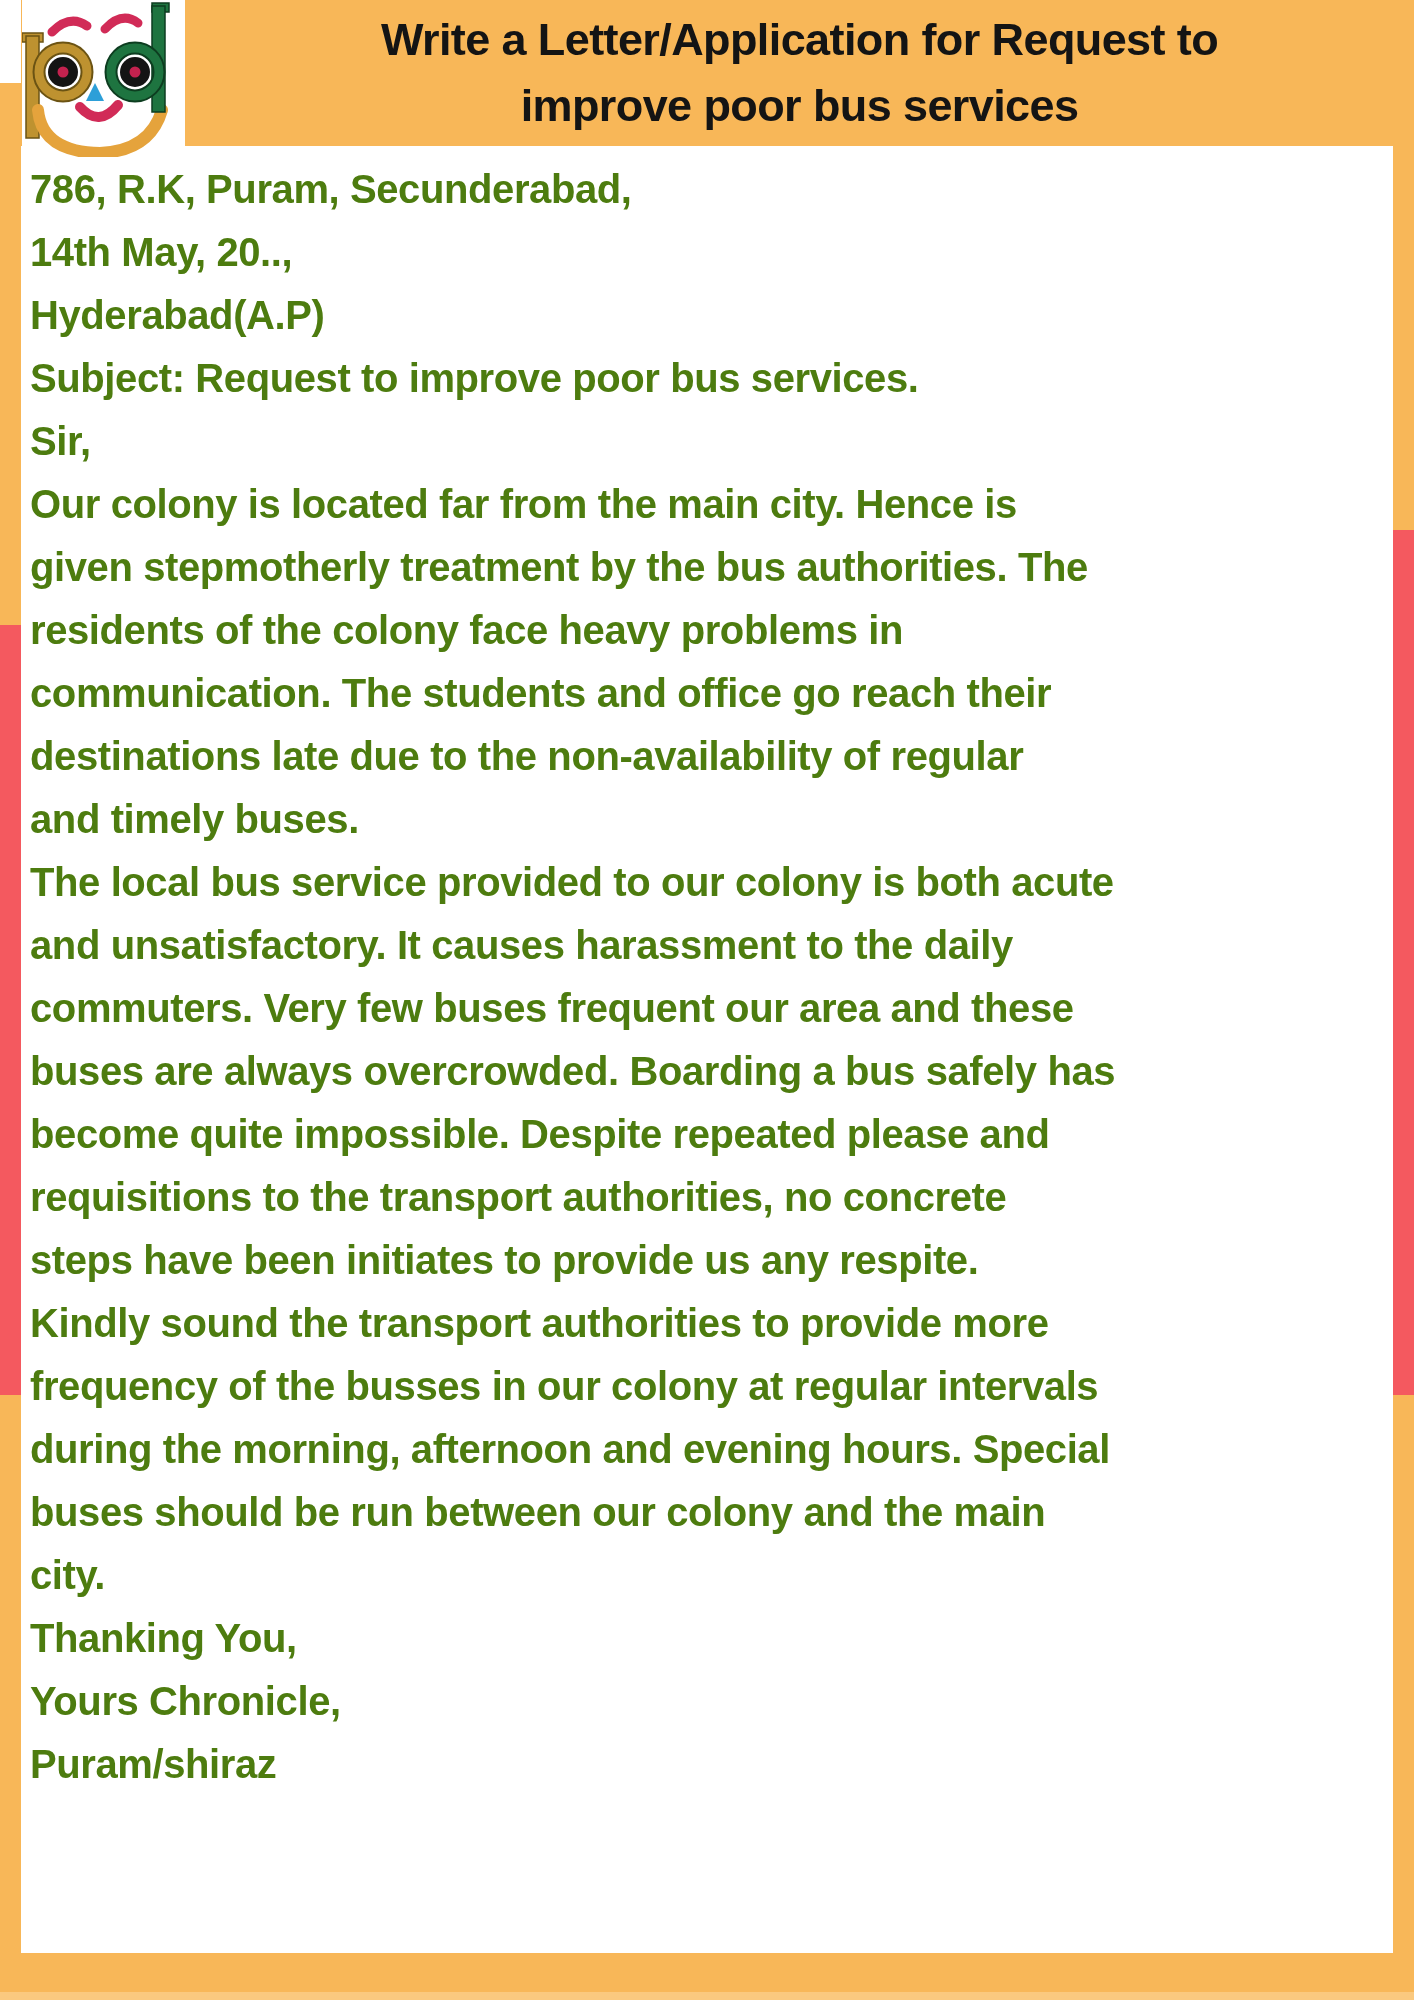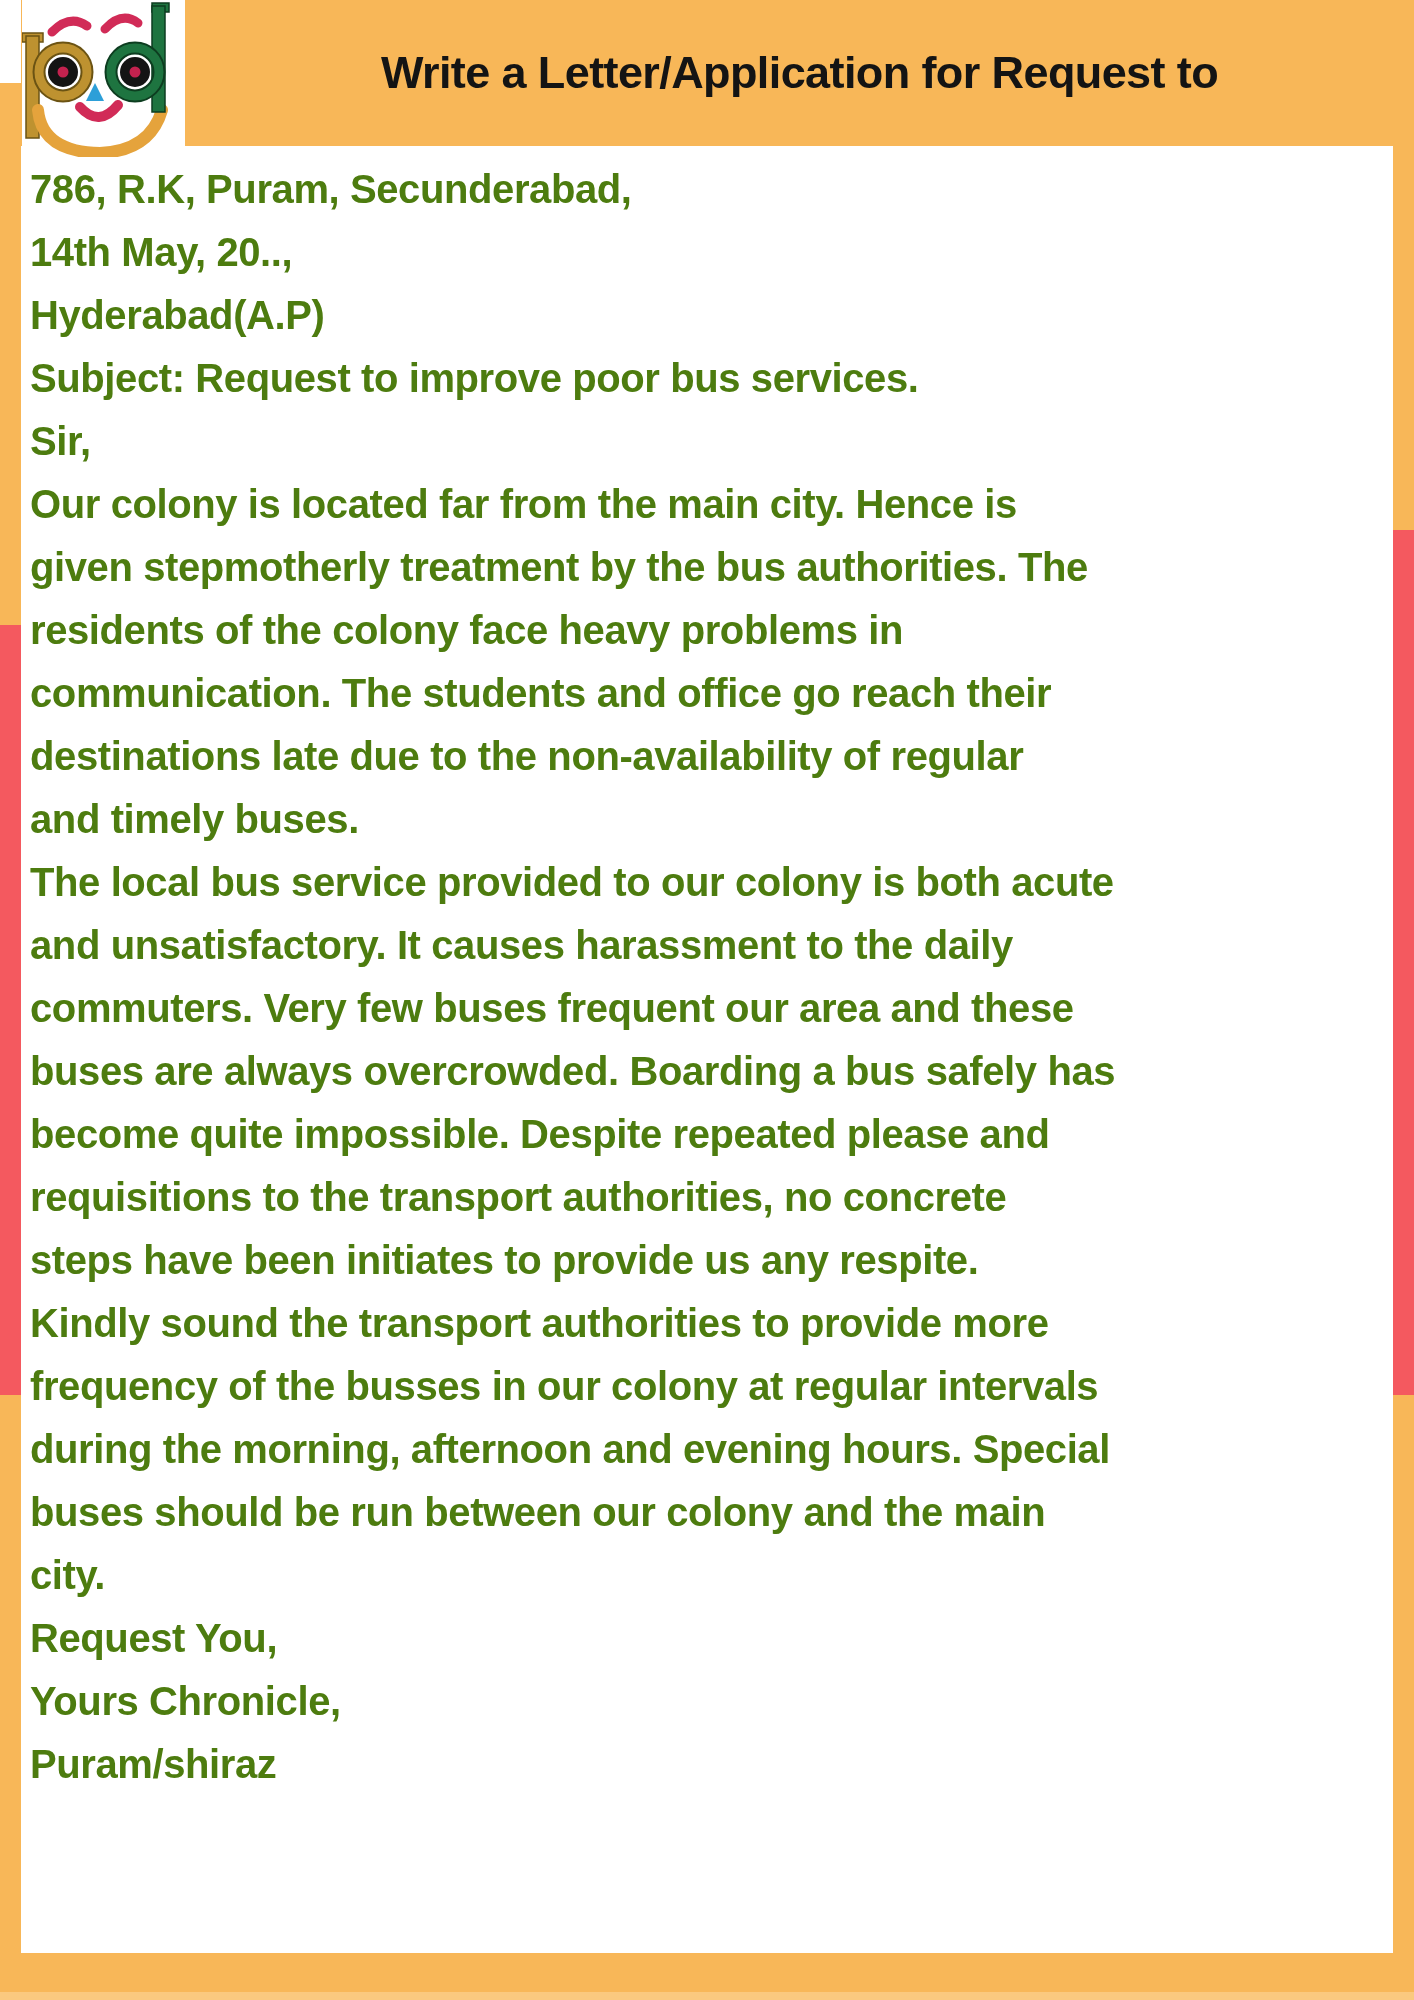--- a/index.html
+++ b/index.html
@@ -55,20 +55,21 @@
     letter-spacing:-0.4px; white-space:nowrap;
   }
 </style>
 </head>
 <body>
 
 <div class="header"></div>
 
 <div class="title-wrap">
   <div class="title-line">Write a Letter/Application for Request to</div>
+  <div class="title-line">improve poor bus services</div>
 </div>
 
 <div class="strip s-left  orange l1"></div>
 <div class="strip s-left  red    l2"></div>
 <div class="strip s-left  orange l3"></div>
 <div class="strip s-right orange r1"></div>
 <div class="strip s-right red    r2"></div>
 <div class="strip s-right orange r3"></div>
 <div class="bottom-band  orange"></div>
 <div class="bottom-light light"></div>
@@ -147,18 +148,18 @@
     <div class="line">Kindly sound the transport authorities to provide more</div>
 
     <div class="line">frequency of the busses in our colony at regular intervals</div>
 
     <div class="line">during the morning, afternoon and evening hours. Special</div>
 
     <div class="line">buses should be run between our colony and the main</div>
 
     <div class="line">city.</div>
 
-    <div class="line">Request You,</div>
+    <div class="line">Thanking You,</div>
 
     <div class="line">Yours Chronicle,</div>
 
     <div class="line">Puram/shiraz</div>
   </div>
 
 </body></html>

